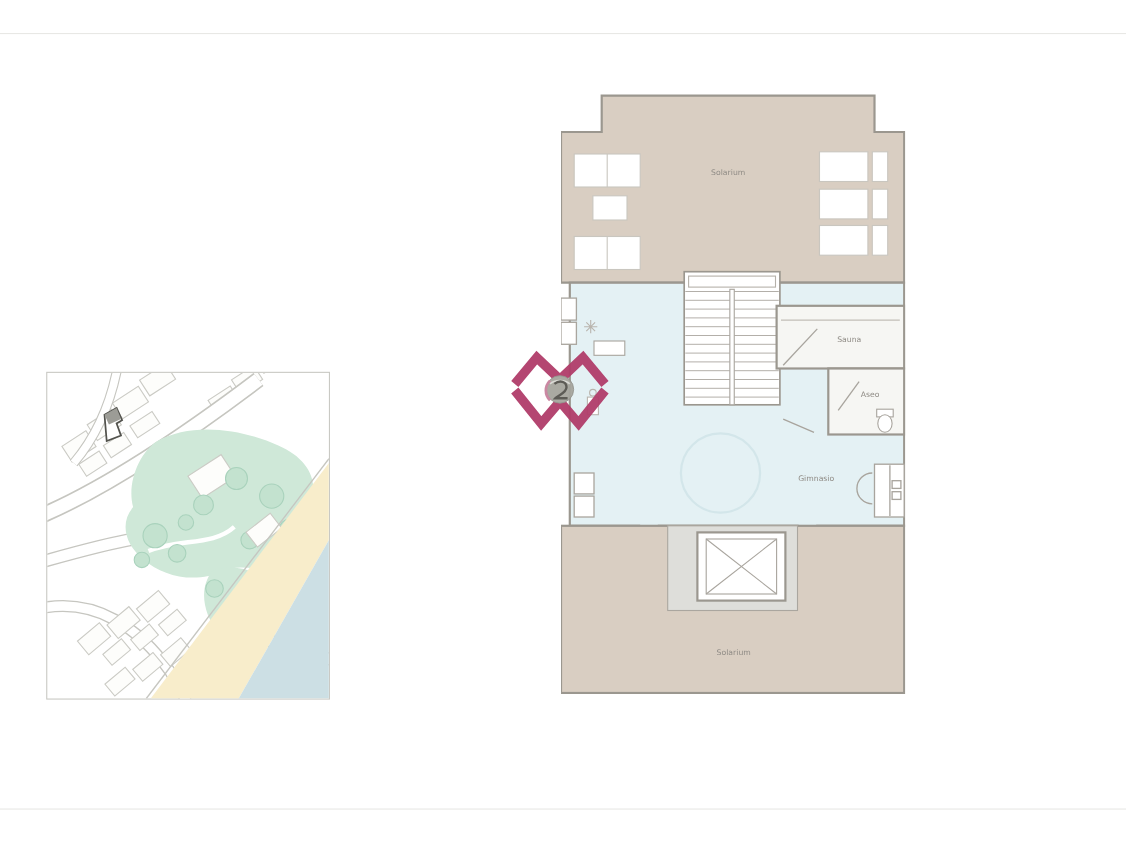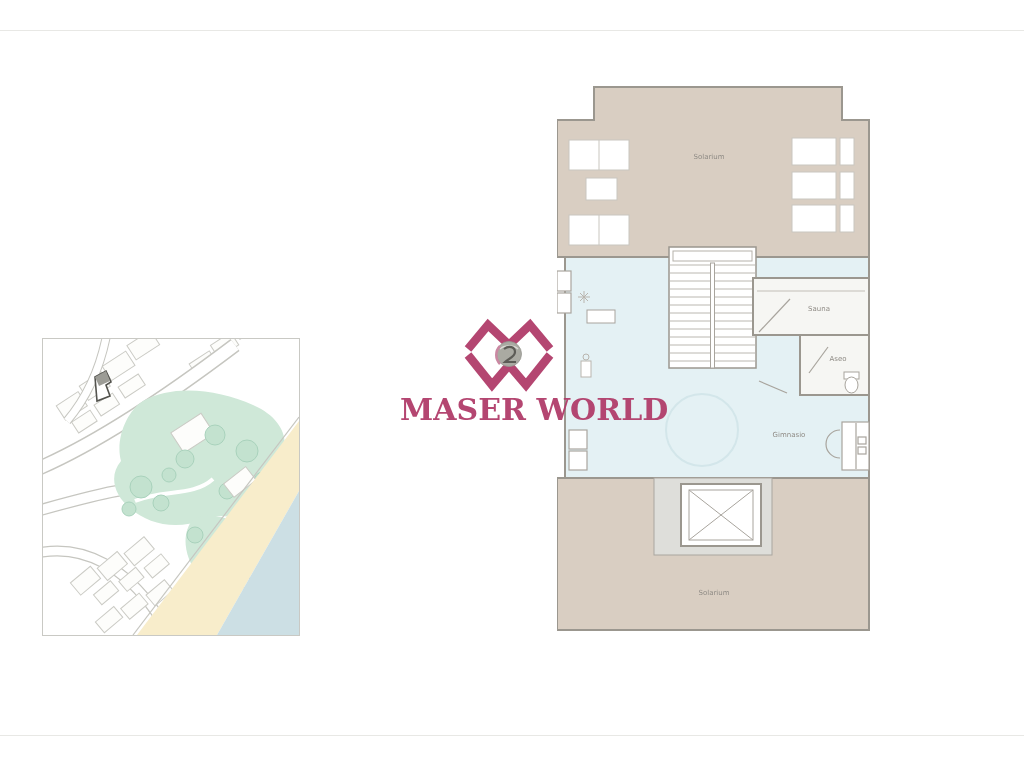--- a/index.html
+++ b/index.html
@@ -7,21 +7,21 @@
           font-family:"Liberation Sans",sans-serif;}
   .edge-line{position:absolute;left:0;width:1024px;height:1px;background:#e8e8e5;}
   .edge-top{top:30px;} .edge-bottom{top:735px;}
 
   
   .site-map{position:absolute;left:42px;top:338px;width:256px;height:296px;
             border:1px solid #c9c9c4;background:#fff;z-index:1;}
   .site-map svg{display:block;}
 
   
-  .floor-plan{position:absolute;left:557px;top:85px;width:313px;height:546px;z-index:1;}
+  .floor-plan{position:absolute;left:510px;top:85px;width:313px;height:546px;z-index:1;}
 
   
   .logo{position:absolute;left:398px;top:303px;width:232px;height:152px;z-index:2;opacity:.95;}
   .logo .monogram{position:absolute;left:64px;top:10px;width:94px;height:80px;}
   .brand-name{position:absolute;left:2px;top:92px;width:230px;
               font-family:"DejaVu Serif",serif;font-weight:700;font-size:30px;line-height:1;
               color:var(--brand-magenta);white-space:nowrap;}
   .brand-sub{position:absolute;left:0;top:131px;width:228px;text-align:right;
              font-family:"Liberation Sans",sans-serif;font-weight:700;font-size:14px;
              letter-spacing:2.4px;color:var(--brand-pink);white-space:nowrap;}
@@ -218,16 +218,15 @@
     <svg class="monogram" viewBox="0 0 94 80">
       <path d="M6,36 L26,12 L47,32 L68,12 L88,36" fill="none" style="stroke:var(--brand-magenta)" stroke-width="8.5"></path>
       <path d="M6,42 L30,72 L47,52 L64,72 L88,42" fill="none" style="stroke:var(--brand-magenta)" stroke-width="8.5"></path>
       <g>
         <circle cx="47" cy="41" r="12.5" fill="#a6a69e" stroke="#90908a" stroke-width="0.8"></circle>
         <path d="M38,36 C42,32 52,32 56,36" stroke="#d8d8d2" stroke-width="1.5" fill="none"></path>
         <path d="M42,36 C47,32 53,34 53,39 C53,44 46,46 43,49 L54,49" stroke="#55544e" stroke-width="2.2" fill="none"></path>
         <path d="M38,33 C33,38 33,46 38,51" style="stroke:var(--brand-pink)" stroke-width="2.5" fill="none"></path>
       </g>
     </svg>
-    <div class="brand-name">MASER WORLD</div>
   </div>
 
 </div>
 
 </body></html>

